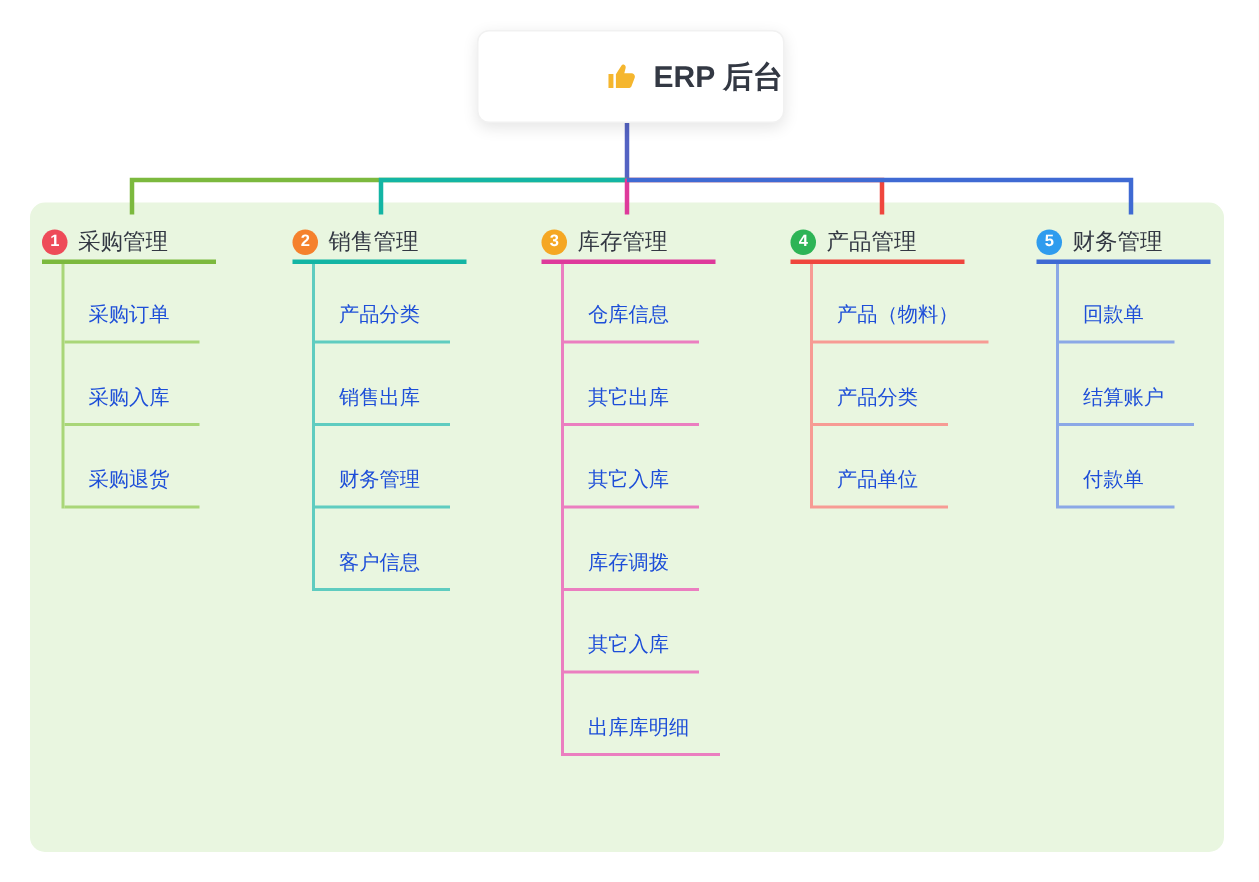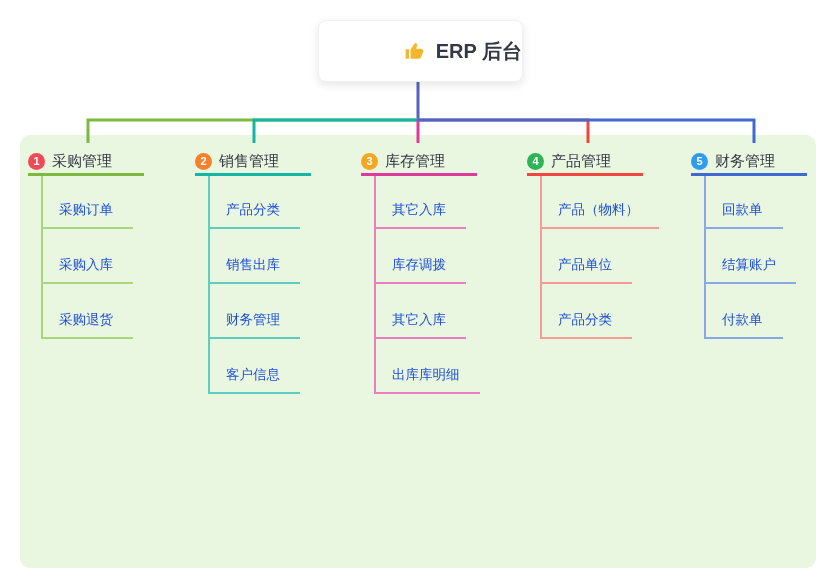--- a/index.html
+++ b/index.html
@@ -93,36 +93,38 @@
       <li>客户信息</li>
     </ul>
   </div>
 
   <div class="branch b3" style="--line: #de3a9b; --light: #eb7ec0; --badge: #f5a723;">
     <div class="branch-header">
       <span class="badge">3</span>
       <span class="branch-label">库存管理</span>
     </div>
     <ul class="children">
+      <li>仓库信息</li>
+      <li>其它出库</li>
       <li>其它入库</li>
       <li>库存调拨</li>
       <li>其它入库</li>
       <li>出库库明细</li>
     </ul>
   </div>
 
   <div class="branch b4" style="--line: #ef463d; --light: #f79b94; --badge: #2db456;">
     <div class="branch-header">
       <span class="badge">4</span>
       <span class="branch-label">产品管理</span>
     </div>
     <ul class="children">
       <li>产品（物料）</li>
+      <li>产品分类</li>
       <li>产品单位</li>
-      <li>产品分类</li>
     </ul>
   </div>
 
   <div class="branch b5" style="--line: #3f6ad3; --light: #8ba8e6; --badge: #2f9cee;">
     <div class="branch-header">
       <span class="badge">5</span>
       <span class="branch-label">财务管理</span>
     </div>
     <ul class="children">
       <li>回款单</li>

